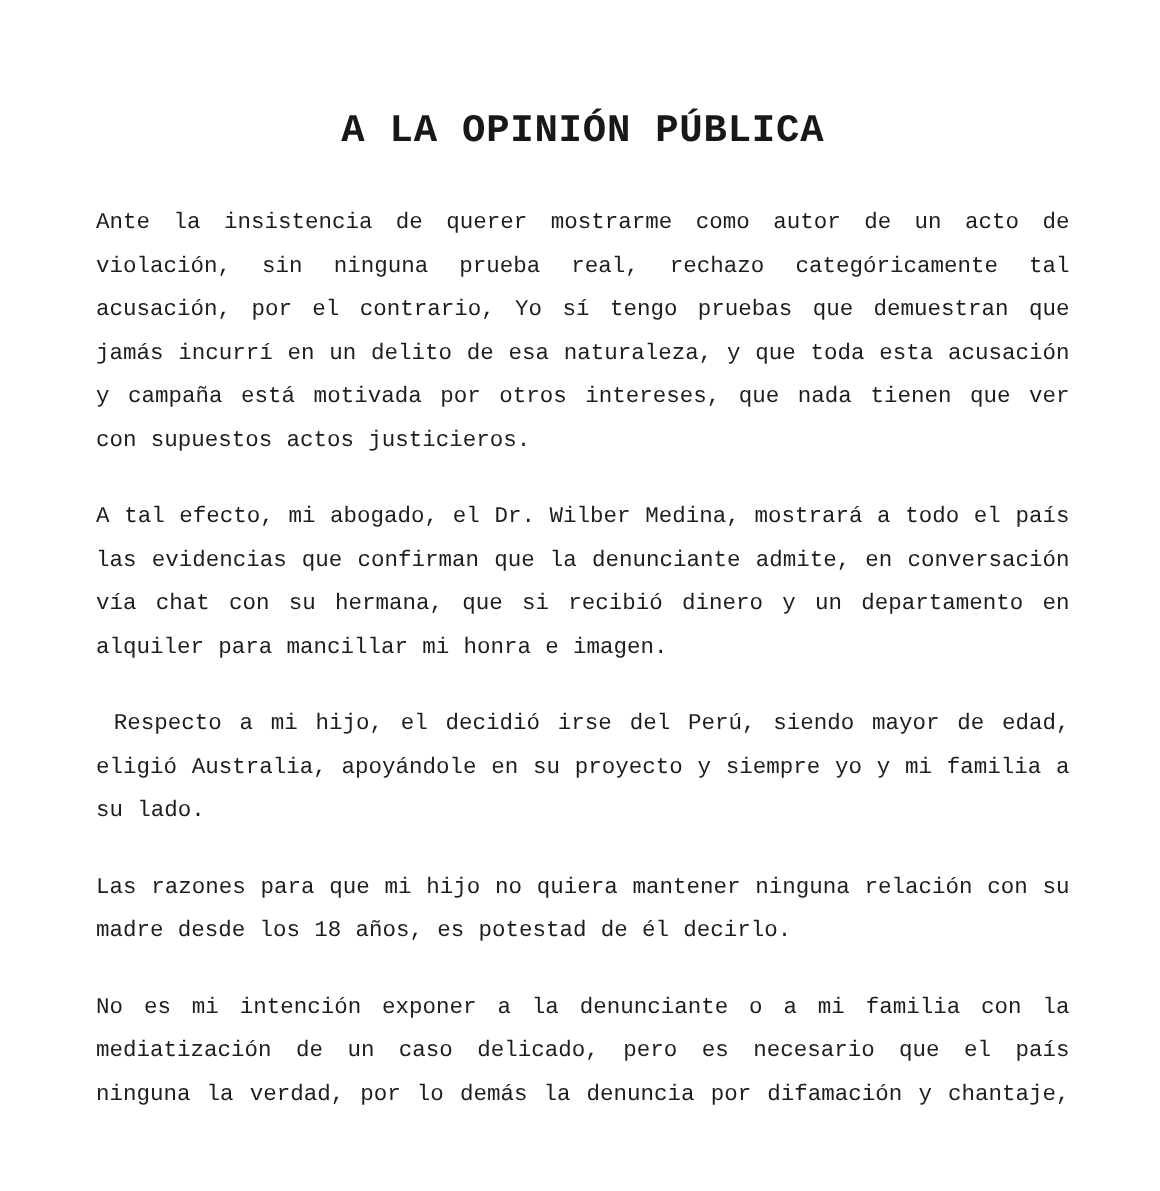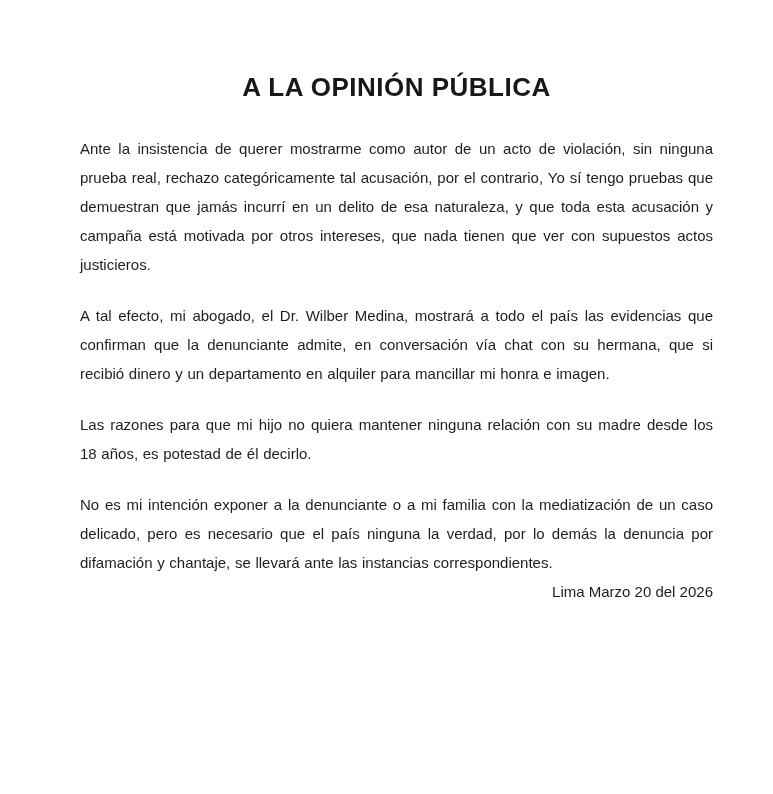--- a/index.html
+++ b/index.html
@@ -6,22 +6,22 @@
     margin: 0;
     padding: 0;
     background: #ffffff;
   }
   .page {
     position: relative;
     width: 773px;
     height: 746px;
     box-sizing: border-box;
     background: #ffffff;
-    padding: 72px 60px 0 80px;
-    font-family: Liberation Sans, sans-serif;
+    padding: 72px 60px 0 64px;
+    font-family: Liberation Mono, monospace;
     color: #1e1e1e;
     overflow: hidden;
   }
   .doc-title {
     font-size: 26px;
     line-height: 30px;
     font-weight: 700;
     text-align: center;
     letter-spacing: 0.5px;
     margin: 0 0 32px 0;
@@ -47,19 +47,20 @@
 </head>
 <body>
 
 <div class="page">
   <h1 class="doc-title">A LA OPINIÓN PÚBLICA</h1>
 
   <p class="body-par">Ante la insistencia de querer mostrarme como autor de un acto de violación, sin ninguna prueba real, rechazo categóricamente tal acusación, por el contrario, Yo sí tengo pruebas que demuestran que jamás incurrí en un delito de esa naturaleza, y que toda esta acusación y campaña está motivada por otros intereses, que nada tienen que ver con supuestos actos justicieros.</p>
 
   <p class="body-par">A tal efecto, mi abogado, el Dr. Wilber Medina, mostrará a todo el país las evidencias que confirman que la denunciante admite, en conversación vía chat con su hermana, que si recibió dinero y un departamento en alquiler para mancillar mi honra e imagen.</p>
 
+  <p class="body-par">&nbsp;Respecto a mi hijo, el decidió irse del Perú, siendo mayor de edad, eligió Australia, apoyándole en su proyecto y siempre yo y mi familia a su lado.</p>
 
   <p class="body-par">Las razones para que mi hijo no quiera mantener ninguna relación con su madre desde los 18 años, es potestad de él decirlo.</p>
 
   <p class="body-par last">No es mi intención exponer a la denunciante o a mi familia con la mediatización de un caso delicado, pero es necesario que el país ninguna la verdad, por lo demás la denuncia por difamación y chantaje, se llevará ante las instancias correspondientes.</p>
 
   <p class="dateline">Lima Marzo 20 del 2026</p>
 </div>
 
 </body></html>

